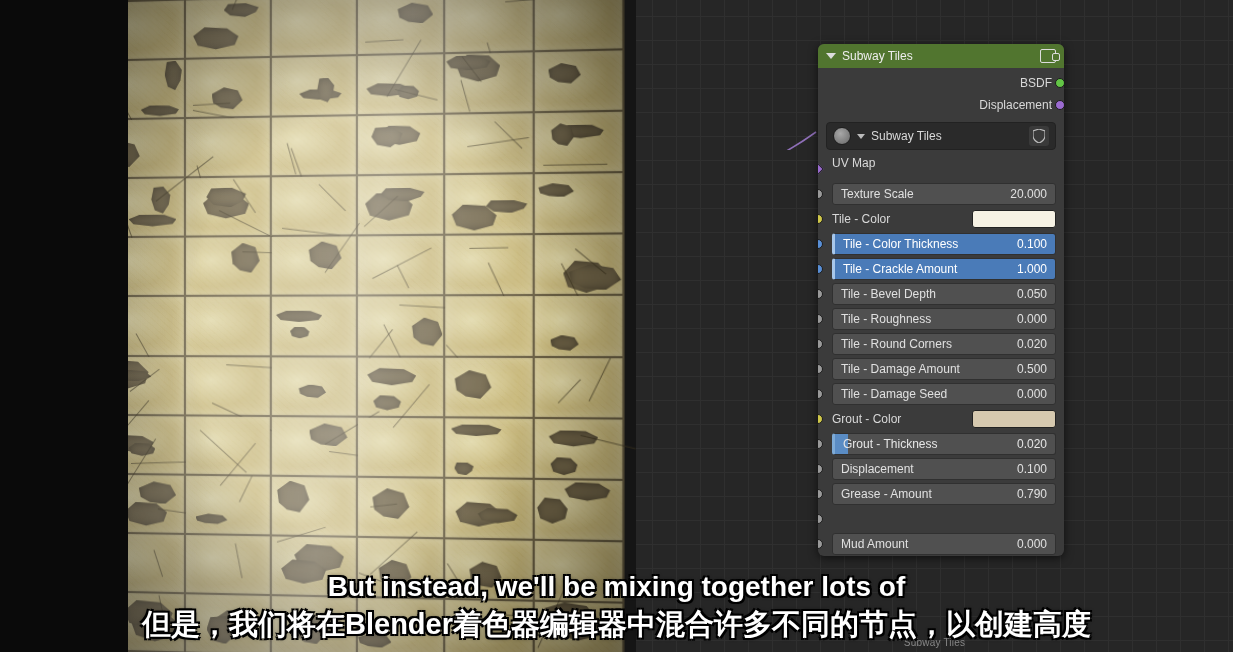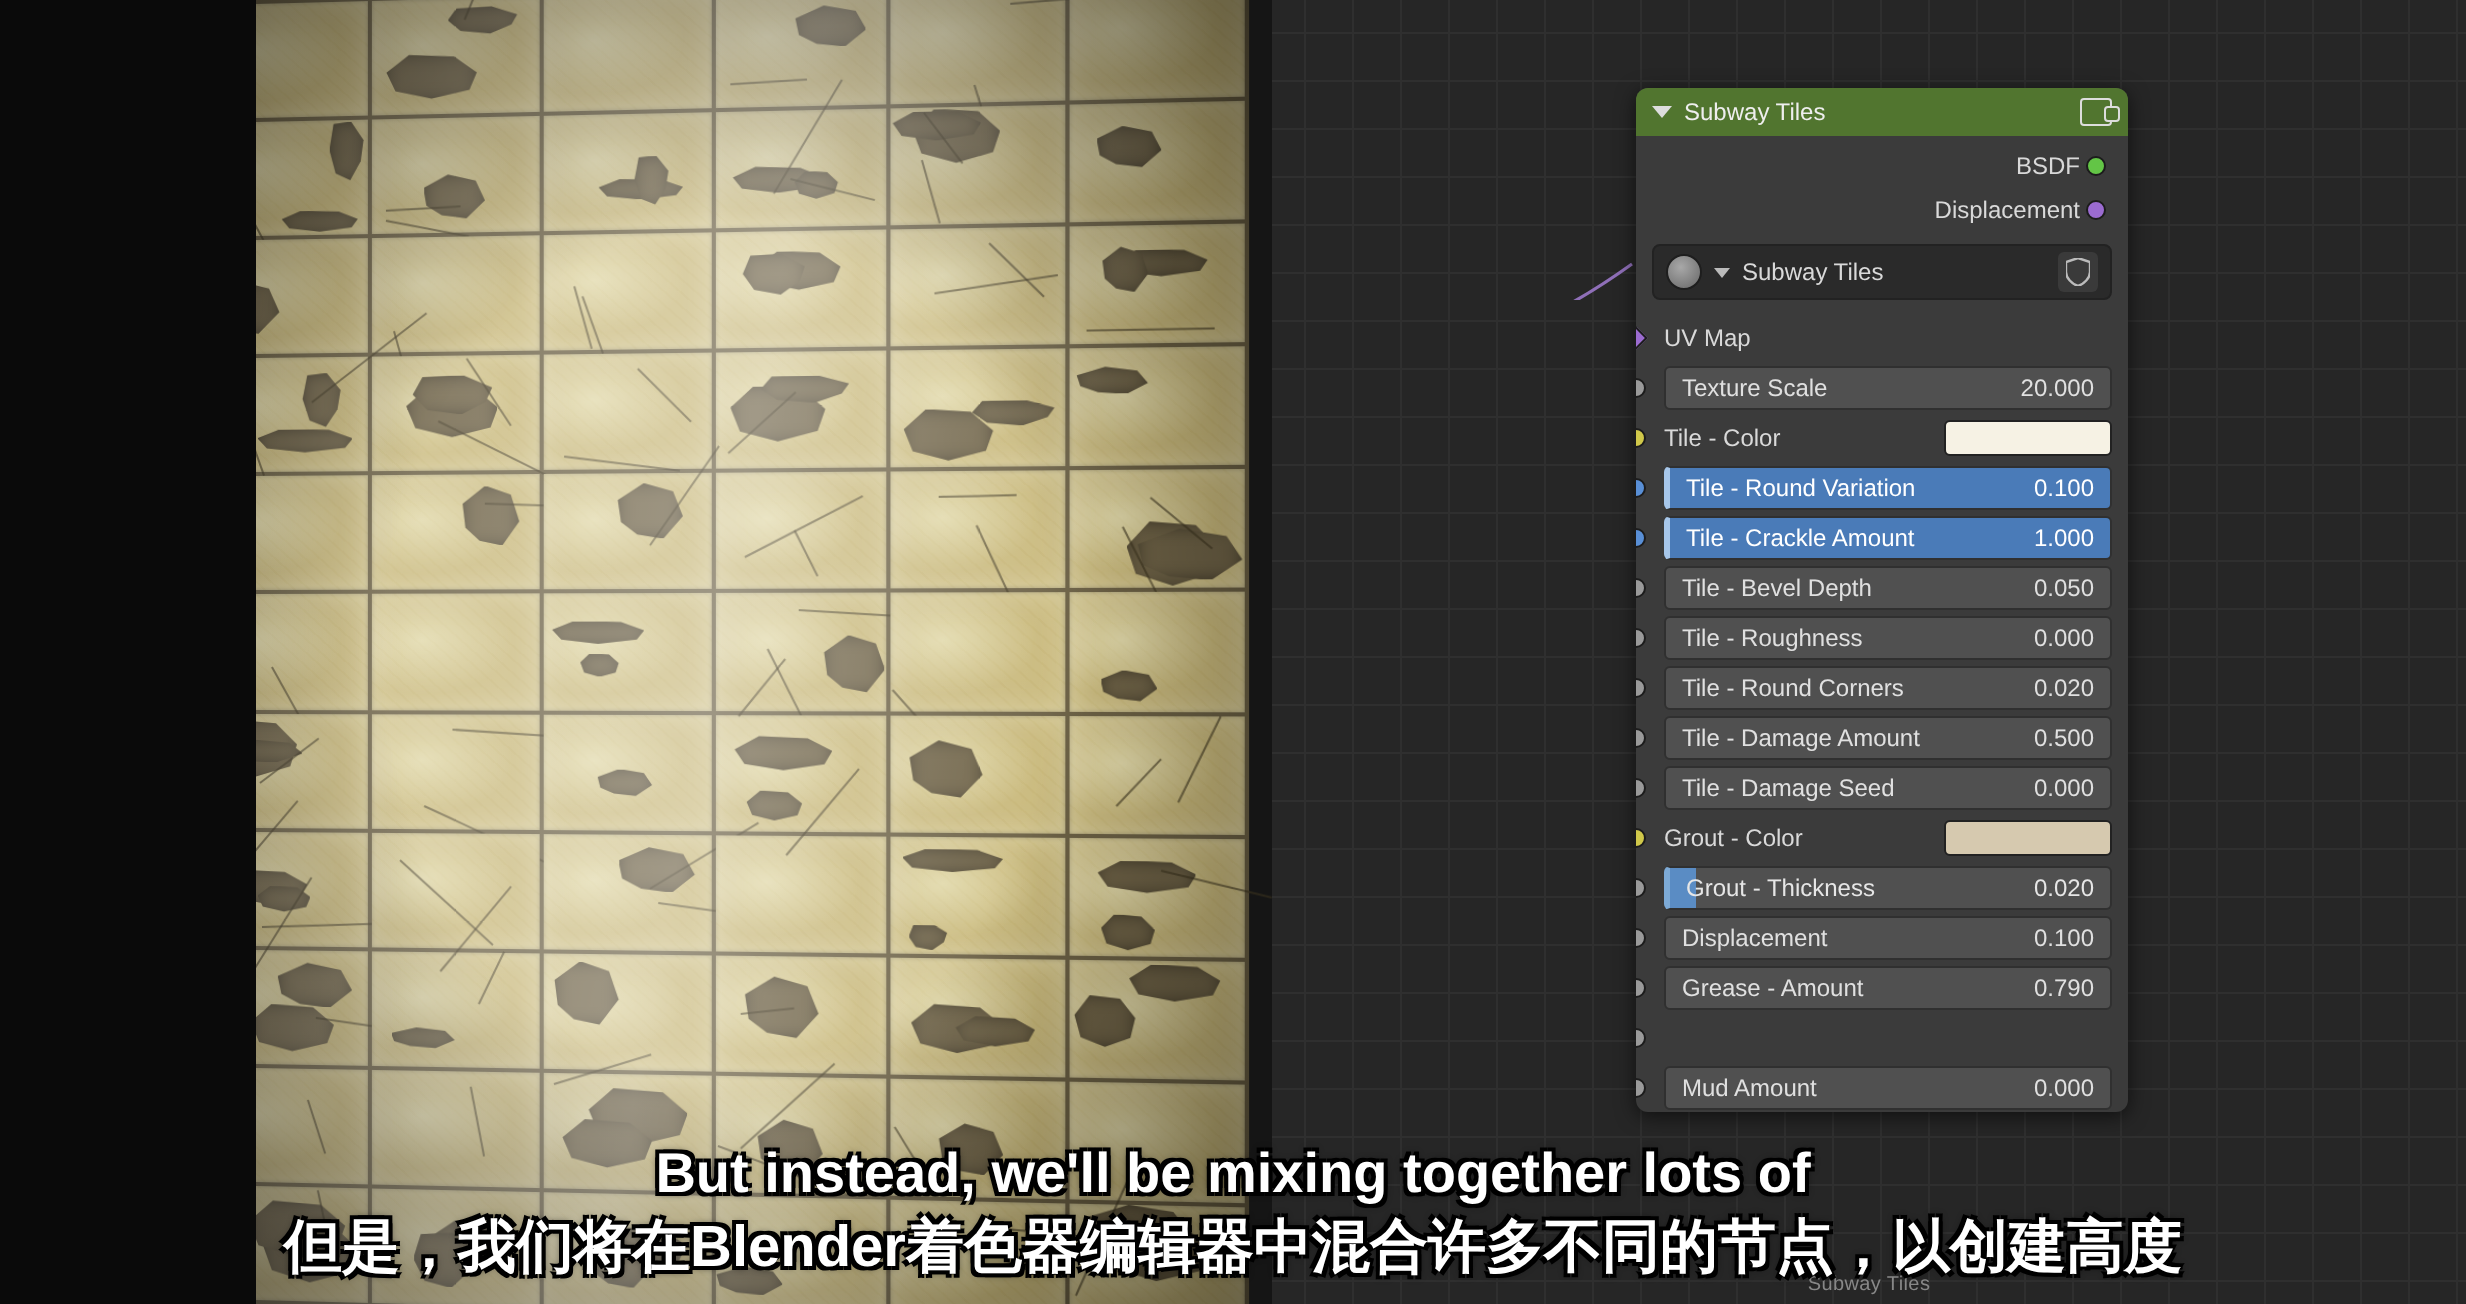--- a/index.html
+++ b/index.html
@@ -113,21 +113,21 @@
     color: #eee;
     font-weight: 500;
   }
   .node-header .tri { width: 0; height: 0; border-left: 5px solid transparent; border-right: 5px solid transparent; border-top: 6px solid #ddd; }
   .node-header .spacer { flex: 1; }
   .node-header .linkicon {
     width: 16px; height: 14px; border: 1.3px solid #ddd; border-radius: 2px; position: relative;
   }
   .node-header .linkicon::after { content:""; position:absolute; right:-5px; top:3px; width:6px; height:6px; border:1.3px solid #ddd; border-radius:2px; background:#51752f;}
 
-  .out-sockets { padding: 4px 16px 2px; }
+  .out-sockets { padding: 4px 4px 2px; }
   .out-row { display: flex; justify-content: flex-end; align-items: center; height: 22px; position: relative; }
   .out-row .label { margin-right: 8px; }
   .sock-out {
     position: absolute; right: -5px; top: 50%; transform: translateY(-50%);
     width: 10px; height: 10px; border-radius: 50%;
     border: 1px solid #1c1c1c;
   }
   .green-dot { background:#63c546; }
   .purple-dot { background:#9b6bd0; }
   .gray-dot { background:#9a9a9a; }
@@ -150,21 +150,21 @@
   }
   .group-datablock .name { flex:1; }
   .group-datablock .shield {
     width:20px;height:20px; display:flex;align-items:center;justify-content:center;
     background:#3a3a3a; border-radius:3px;
   }
   .group-datablock .shield svg { width: 12px; height: 14px; }
 
   .in-socket-row {
     position: relative;
-    display: flex; align-items: center;
+    display: flex; align-items: flex-start;
     height: 25px; padding: 0 8px 0 14px;
   }
   .sock-in {
     position: absolute; left: -5px; top: 50%; transform: translateY(-50%);
     width: 10px; height: 10px; border-radius: 50%; border: 1px solid #1c1c1c;
   }
   .diamond-in {
     position: absolute; left: -5px; top: 50%; transform: translateY(-50%) rotate(45deg);
     width: 9px; height: 9px; border: 1px solid #1c1c1c;
   }
@@ -551,21 +551,21 @@
           </span>
         </div>
         <div class="color-row">
           <span class="sock-in yellow-dot"></span>
           <span class="label">Tile - Color</span>
           <span class="swatch" style="background:#f6f2e4;"></span>
         </div>
         <div class="param">
           <span class="sock-in blue-dot"></span>
           <span class="slider sel">
-            <span>Tile - Round Variation</span>
+            <span>Tile - Color Thickness</span>
             <span class="val">0.100</span>
           </span>
         </div>
         <div class="param">
           <span class="sock-in blue-dot"></span>
           <span class="slider sel">
             <span>Tile - Crackle Amount</span>
             <span class="val">1.000</span>
           </span>
         </div>

